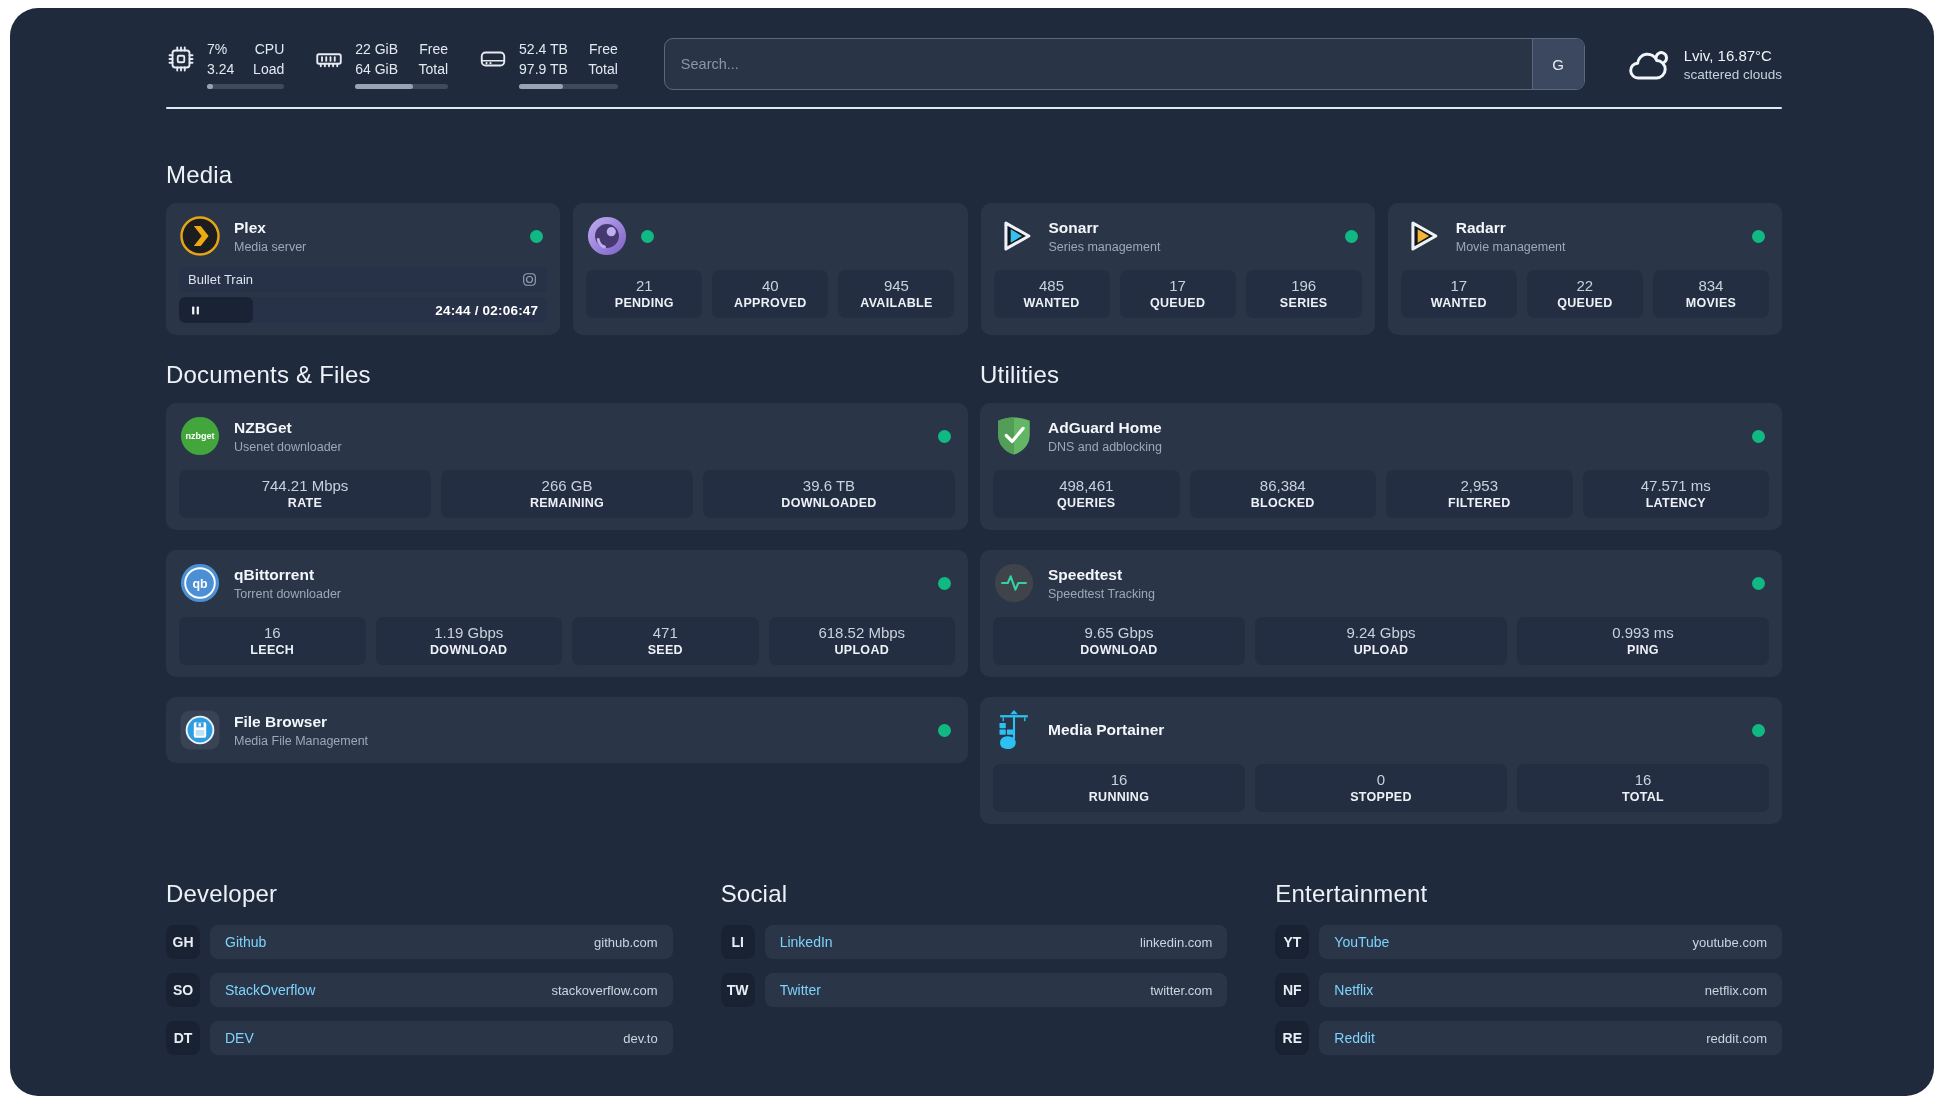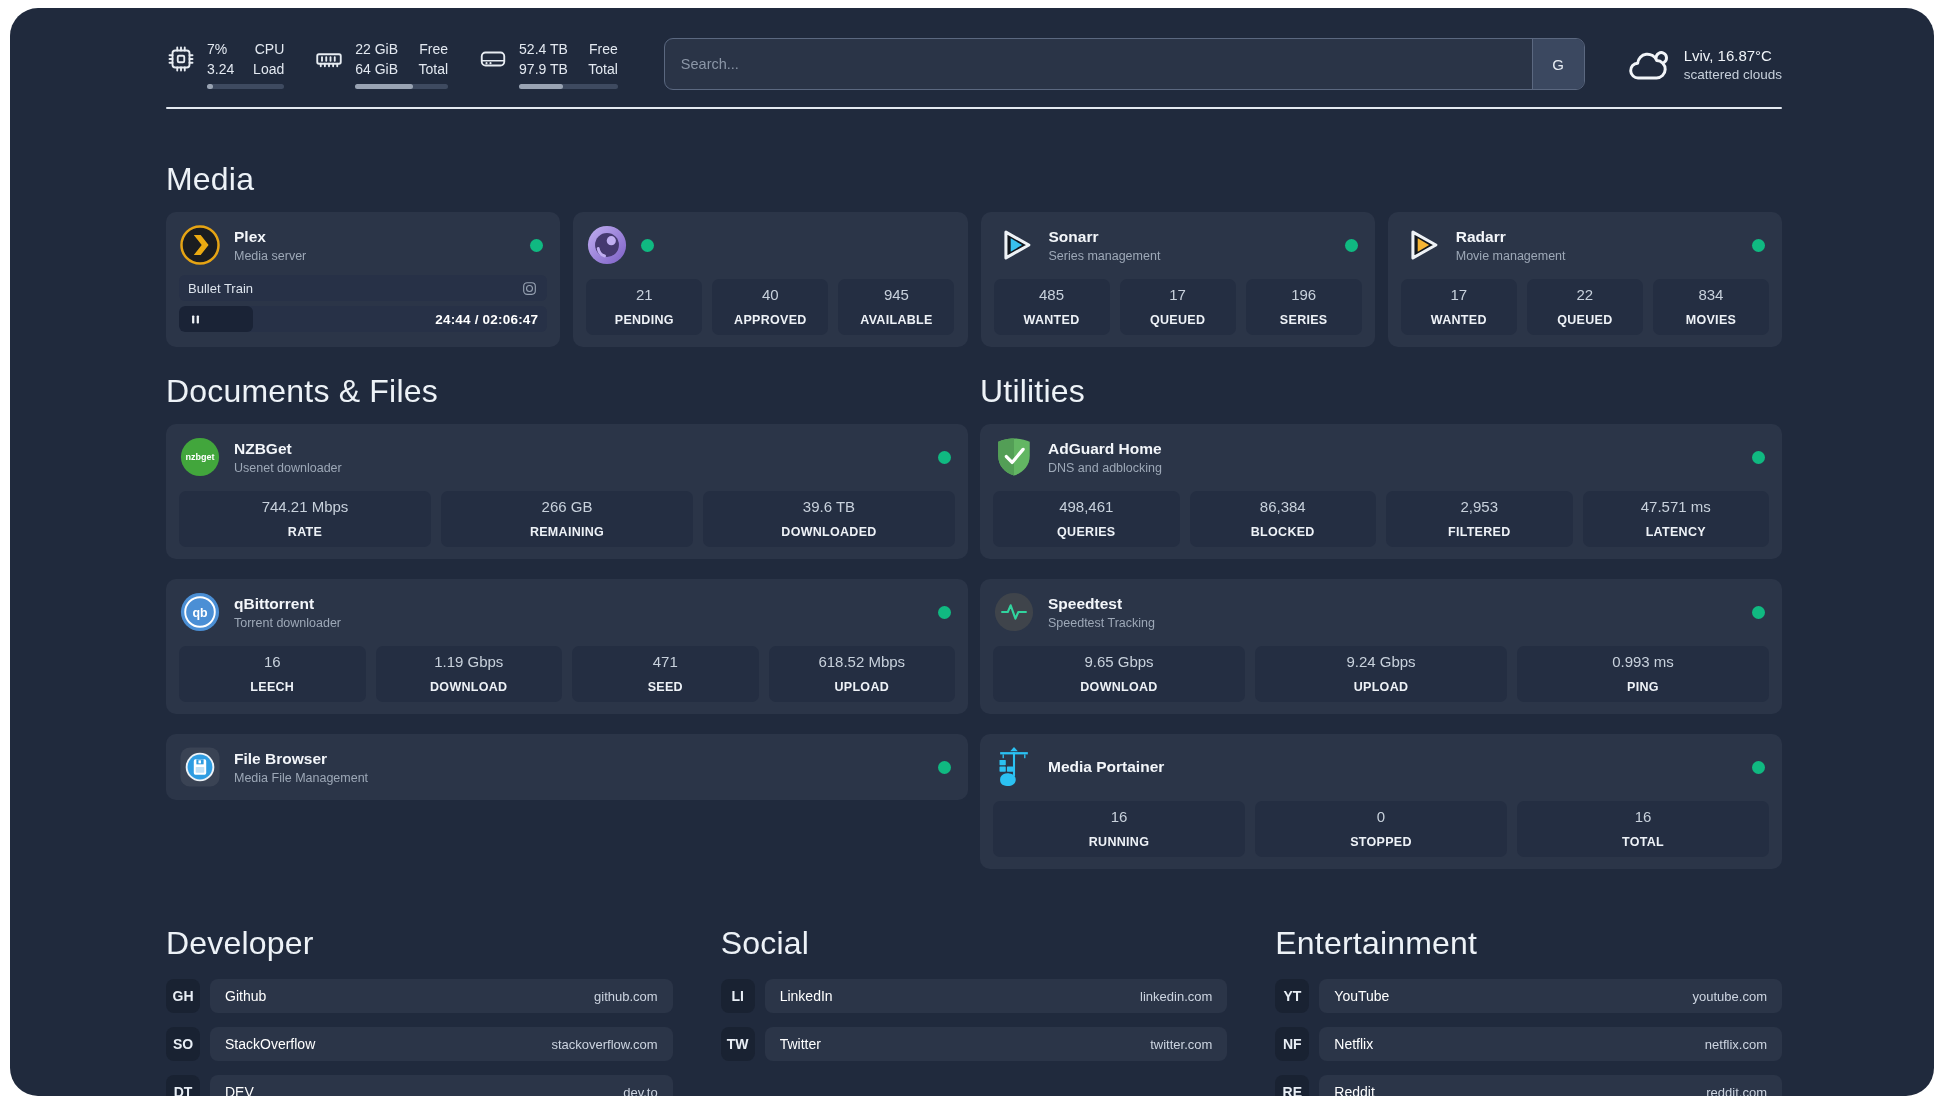--- a/index.html
+++ b/index.html
@@ -42,58 +42,58 @@
     font-size:14.5px;padding:0 16px;font-family:inherit;}
   .search-input::placeholder{color:#8b96a7;}
   .search-btn{width:52px;border:none;border-left:1px solid #5b6880;background:#3b4860;
     color:#e8edf3;font-size:15px;font-weight:500;font-family:inherit;cursor:pointer;}
   .weather{display:flex;gap:13px;align-items:center;}
   .weather-icon svg{width:44px;height:36px;display:block;}
   .weather-temp{font-size:15px;color:#f0f4f8;font-weight:500;}
   .weather-cond{font-size:13.5px;color:#c7d0db;margin-top:3px;}
   .divider{height:2px;background:#e3e9f1;border-radius:2px;margin-top:17px;}
   
-  .section-title{font-size:32px;font-weight:500;color:#edf2f7;margin:0 0 14px;letter-spacing:.2px;}
+  .section-title{font-size:24px;font-weight:500;color:#edf2f7;margin:0 0 14px;letter-spacing:.2px;}
   .media-section{margin-top:52px;}
   .media-grid{display:grid;grid-template-columns:repeat(4,1fr);gap:13px;}
   .two-col{display:grid;grid-template-columns:1fr 1fr;gap:12px;margin-top:26px;align-items:start;}
   .cards-col{display:flex;flex-direction:column;gap:20px;}
   
   .app-card{background:var(--card);border-radius:10px;padding:12px 13px;}
   .app-header{display:flex;align-items:center;gap:13px;}
   .app-icon{width:42px;height:42px;flex:0 0 42px;}
   .app-icon svg{width:42px;height:42px;display:block;}
   .app-titles{flex:1;min-width:0;}
   .app-name{font-size:15.5px;font-weight:600;color:#f3f6fa;}
   .app-desc{font-size:12.5px;color:var(--muted);margin-top:3px;}
   .status-dot{width:13px;height:13px;border-radius:50%;background:var(--green);margin-right:4px;flex:0 0 13px;}
   .stats-row{display:flex;gap:10px;margin-top:13px;}
   .stat-box{flex:1;background:var(--statbox);border-radius:7px;padding:7px 4px 8px;text-align:center;}
   .stat-value{font-size:15px;color:#c8d1dc;}
-  .stat-label{font-size:12.5px;font-weight:700;color:#eef2f7;margin-top:10px;letter-spacing:.3px;text-align:center;}
+  .stat-label{font-size:12.5px;font-weight:700;color:#eef2f7;margin-top:2px;letter-spacing:.3px;text-align:center;}
   
   .player{margin-top:9px;}
   .player-row{height:26px;background:#273147;border-radius:6px;display:flex;align-items:center;padding:0 9px;position:relative;}
   .player-title-row{justify-content:space-between;margin-bottom:5px;}
   .player-title{font-size:13px;color:#dde4ed;font-weight:500;}
   .player-stop svg{width:17px;height:17px;display:block;}
   .player-bar{overflow:hidden;}
   .player-fill{position:absolute;left:0;top:0;bottom:0;border-radius:6px;background:#1a2336;}
   .player-pause{position:relative;z-index:1;}
   .player-pause svg{width:15px;height:15px;display:block;}
   .player-time{position:relative;z-index:1;margin-left:auto;font-size:13.5px;font-weight:700;color:#fff;letter-spacing:.2px;}
   
   .bookmarks{display:grid;grid-template-columns:repeat(3,1fr);gap:48px;margin-top:56px;}
   .bm-title{margin-bottom:17px;}
   .bm-row{display:flex;gap:10px;height:34px;margin-bottom:14px;}
   .bm-abbr{width:34px;flex:0 0 34px;background:var(--abbr);border-radius:8px;display:flex;
     align-items:center;justify-content:center;font-size:14px;font-weight:700;color:#e8eef5;cursor:pointer;}
   .bm-main{flex:1;background:var(--card);border-radius:8px;display:flex;align-items:center;
     justify-content:space-between;padding:0 15px;cursor:pointer;}
-  .bm-name{color:#ffffff;font-size:14px;}
+  .bm-name{color:#7dd3fc;font-size:14px;}
   .bm-url{color:#ccd4e0;font-size:13px;}
 </style>
 </head>
 <body>
 
 <div class="dashboard">
 
   <header class="topbar">
     <div class="hw-group" id="header-stats">
         <div class="hw">

